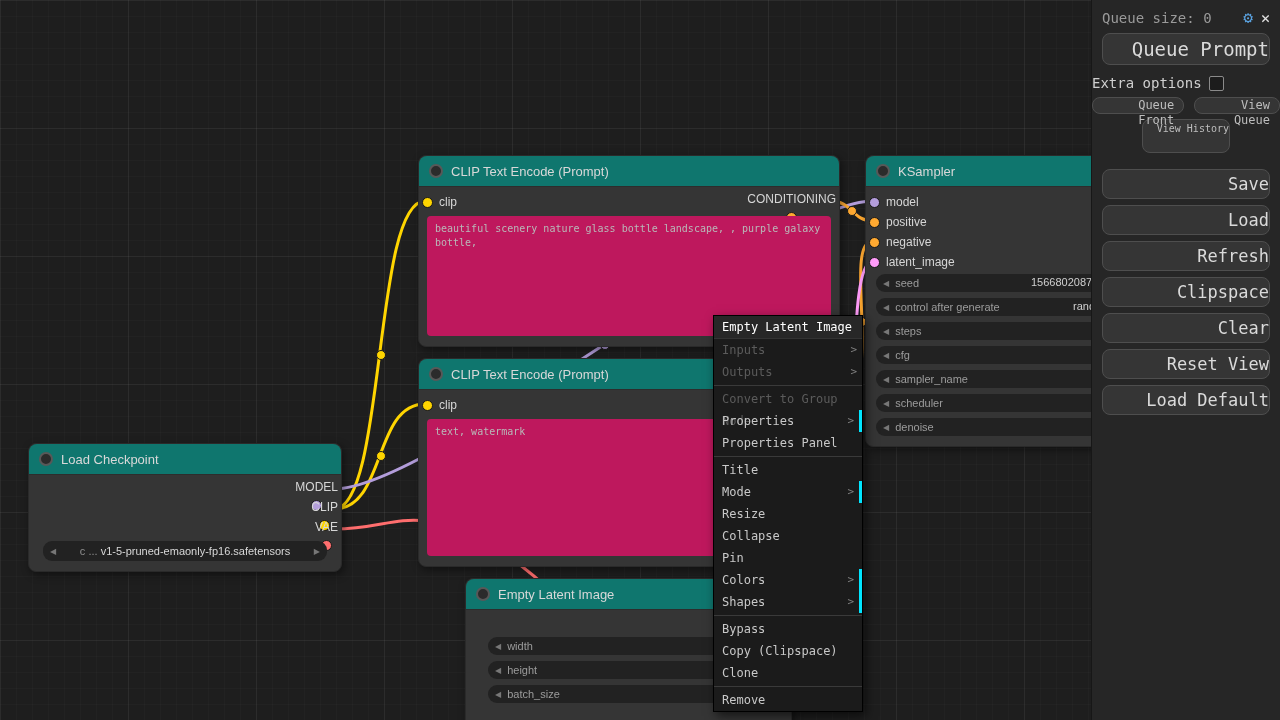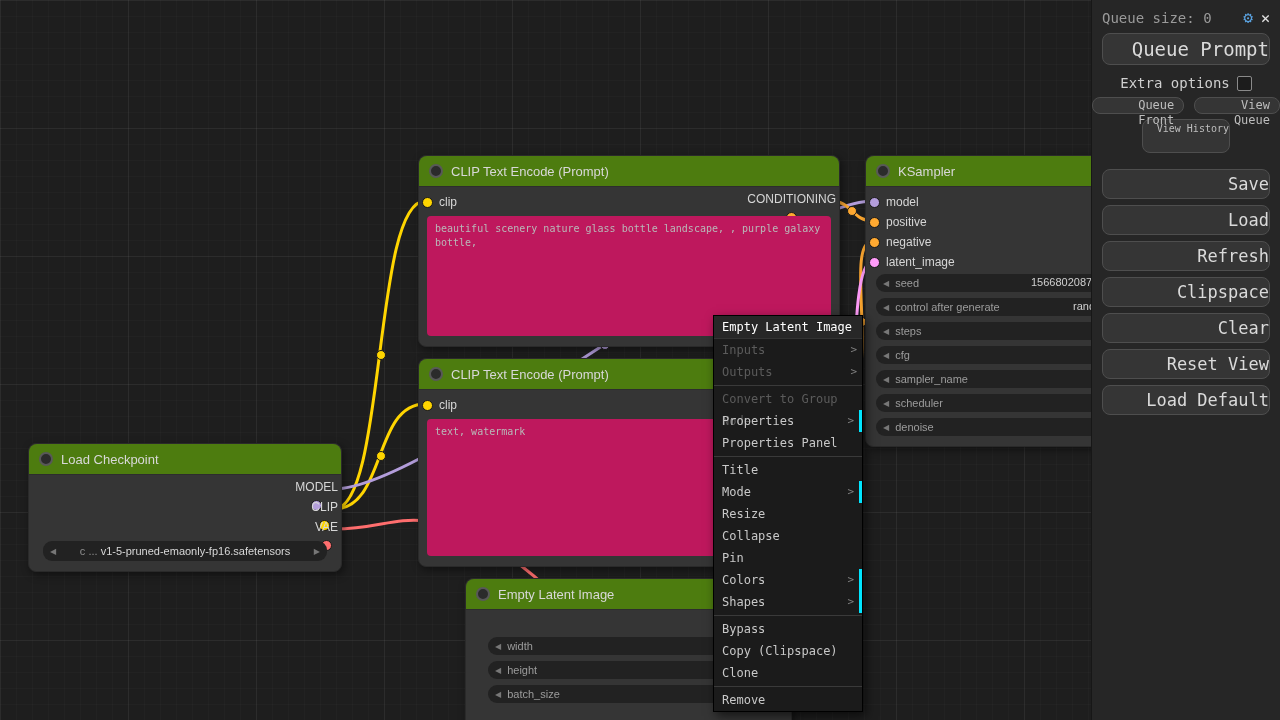--- a/index.html
+++ b/index.html
@@ -11,21 +11,21 @@
       linear-gradient(90deg, rgba(255,255,255,.045) 1px, transparent 1px),
       linear-gradient(rgba(255,255,255,.018) 1px, transparent 1px),
       linear-gradient(90deg, rgba(255,255,255,.018) 1px, transparent 1px);
     background-size:128px 128px,128px 128px,16px 16px,16px 16px;}
   svg.wires{position:absolute;left:0;top:0;z-index:1;pointer-events:none;}
 
   
   .node{position:absolute;z-index:2;background:#353535;border:1px solid #2a2a2a;border-radius:8px;
     box-shadow:2px 3px 9px rgba(0,0,0,.45);}
   .node-header{height:30px;display:flex;align-items:center;gap:8px;padding:0 10px;
-    background:#4d7c0f;border-radius:8px 8px 0 0;border-bottom:1px solid #2d2d2d;}
+    background:#0f766e;border-radius:8px 8px 0 0;border-bottom:1px solid #2d2d2d;}
   .collapse-dot{width:10px;height:10px;border-radius:50%;border:2px solid #585858;background:#2b2b2b;flex:none;}
   .node-title{font-size:13px;color:#d8d8d8;white-space:nowrap;overflow:hidden;}
   .slot{position:absolute;height:20px;display:flex;align-items:center;gap:6px;
     font-size:12px;color:#d6d6d6;white-space:nowrap;}
   .slot.in{left:3px;}
   .slot.out{right:3px;flex-direction:column;}
   .slot-dot{width:9px;height:9px;border-radius:50%;border:1px solid #191919;flex:none;}
   .c-model{background:#B39DDB}.c-clip{background:#FFD500}.c-vae{background:#FF6E6E}
   .c-cond{background:#FFA931}.c-latent{background:#FF9CF9}
   .pill{position:absolute;height:18px;background:#222222;border-radius:9px;display:flex;
@@ -55,21 +55,21 @@
   
   .sidebar{position:absolute;z-index:10;right:0;top:0;width:188px;height:720px;background:#262626;
     border-left:1px solid #171717;font-family:"DejaVu Sans Mono",monospace;color:#ccc;}
   .sb-row1{display:flex;align-items:center;gap:8px;padding:8px 10px 4px 10px;}
   .sb-queue-size{flex:1;font-size:14px;color:#9a9a9a;}
   .sb-gear{color:#5aa2e0;font-size:16px;cursor:pointer;}
   .sb-close{color:#e3e3e3;font-size:15px;cursor:pointer;}
   .sb-btn{display:block;background:#353535;border:1px solid #4e4e4e;border-radius:8px;color:#dadada;
     font-family:"DejaVu Sans Mono",monospace;text-align:right;cursor:pointer;}
   .sb-queue-prompt{margin:2px 10px 0 10px;width:166px;height:30px;font-size:19px;line-height:30px;}
-  .sb-extra{display:flex;align-items:center;justify-content:center;gap:7px;margin:10px 0 6px 0;
+  .sb-extra{display:flex;align-items:center;gap:7px;margin:10px 0 6px 0;
     font-size:14px;color:#cfcfcf;}
   .sb-checkbox{width:13px;height:13px;background:#1c1c1c;border:1px solid #8a8a8a;border-radius:2px;}
   .sb-small-row{display:flex;justify-content:center;gap:10px;margin-bottom:5px;}
   .sb-small{height:15px;line-height:15px;font-size:12px;padding:0 9px;color:#bdbdbd;}
   .sb-history{margin:0 auto;width:86px;height:30px;font-size:10px;line-height:1.4;padding-top:2px;color:#bdbdbd;}
   .sb-actions{margin-top:16px;}
   .sb-action{margin:0 10px 6px 10px;width:166px;height:28px;font-size:17px;line-height:28px;}
 </style>
 </head>
 <body>

